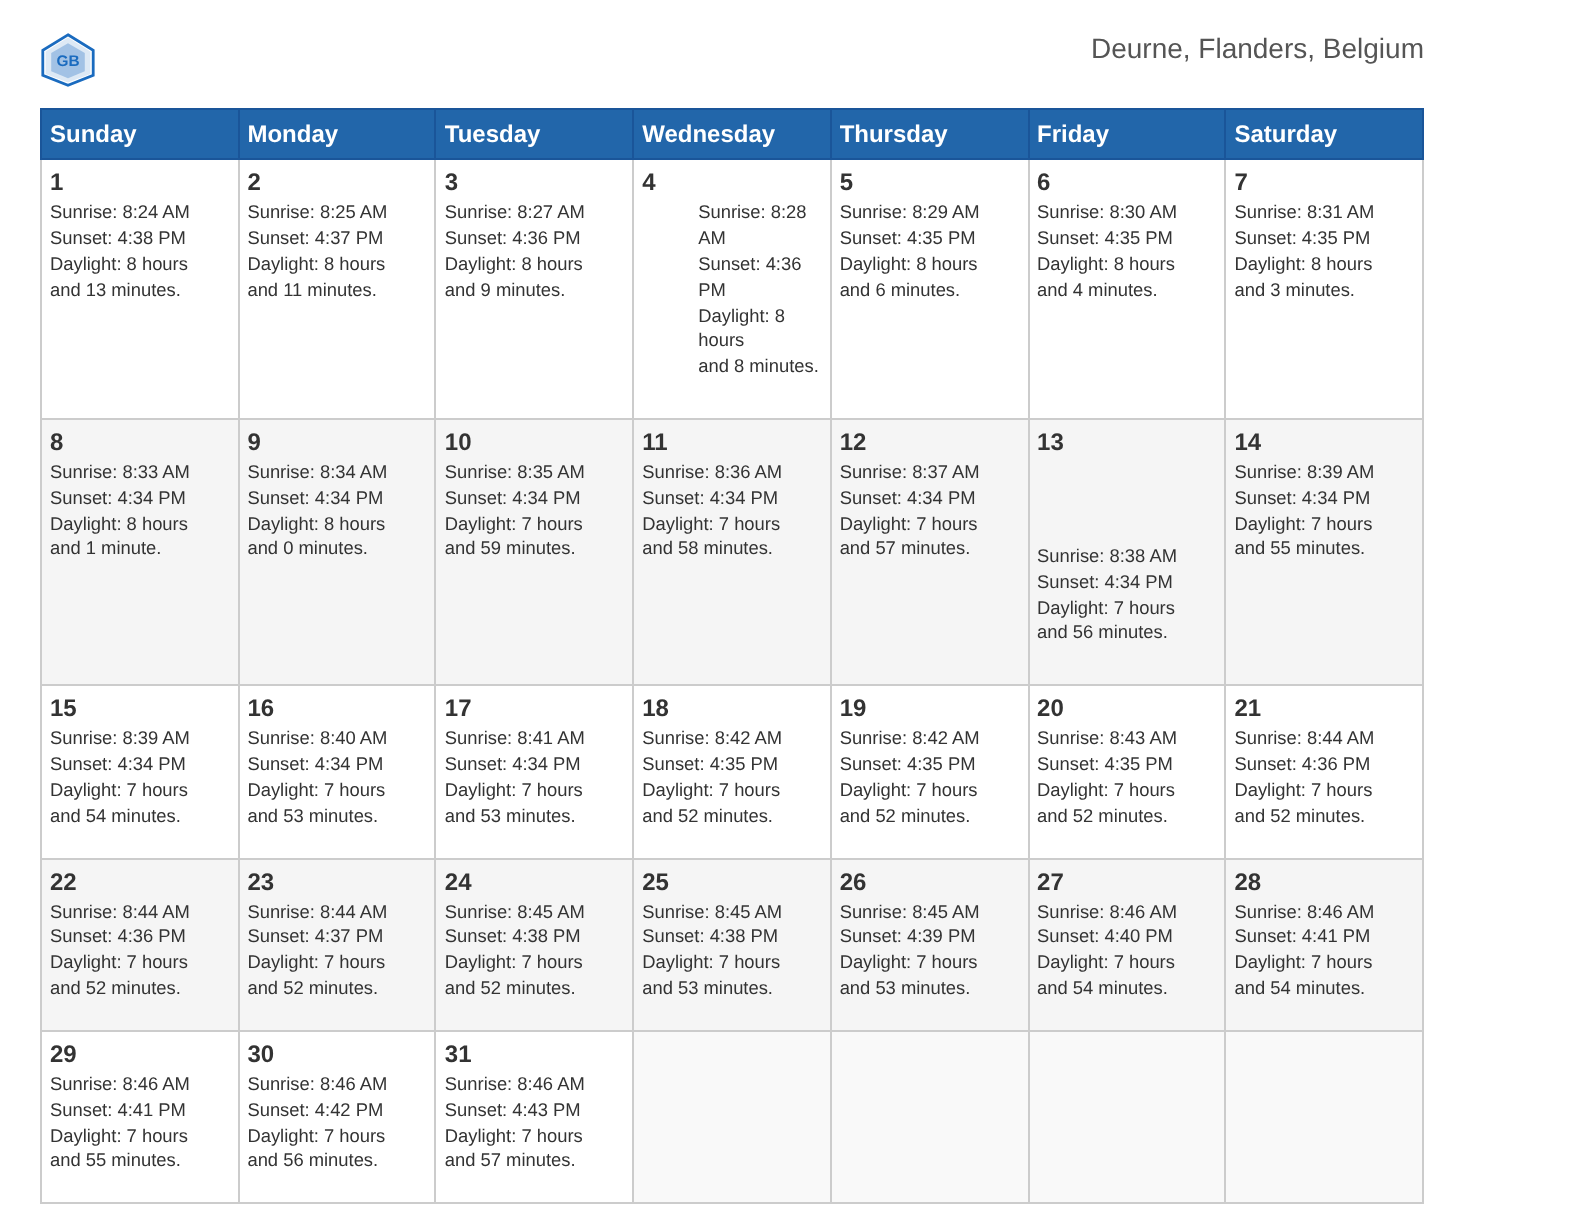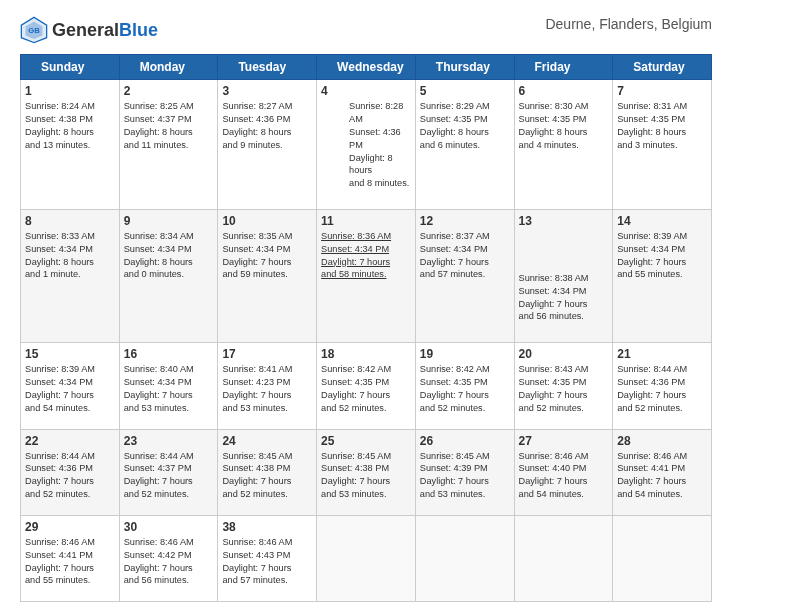--- a/index.html
+++ b/index.html
@@ -49,21 +49,21 @@
       border: 1px solid #ccc;
       border-collapse: collapse;
       width: 100%;
       table-layout: fixed;
     }
     .calendar th {
       background: #2266aa;
       color: #fff;
       font-size: 12px;
       font-weight: bold;
-      padding: 5px 20px;
+      padding: 5px 4px;
       text-align: left;
       border: 1px solid #1a5599;
     }
     .calendar td {
       border: 1px solid #ccc;
       vertical-align: top;
       padding: 4px 4px;
       font-size: 9.5px;
       color: #333;
       background: #fff;
@@ -90,23 +90,20 @@
 
 <div class="page">
   <div class="header">
     <div class="logo">
       <svg class="logo-icon" viewBox="0 0 40 40">
         <polygon points="20,4 36,14 36,30 20,36 4,30 4,14" fill="#1a6bbf" opacity="0.15"></polygon>
         <polygon points="20,2 38,13 38,31 20,38 2,31 2,13" fill="none" stroke="#1a6bbf" stroke-width="2"></polygon>
         <polygon points="20,8 32,15 32,28 20,33 8,28 8,15" fill="#1a6bbf" opacity="0.3"></polygon>
         <text x="20" y="24" text-anchor="middle" font-size="11" fill="#1a6bbf" font-weight="bold">GB</text>
       </svg>
-      <div>
-        <span style="font-size:18px;font-weight:bold;color:#333;">General</span><span style="font-size:18px;font-weight:bold;color:#1a6bbf;">Blue</span>
-      </div>
     </div>
     <div class="title-section">
       <div class="location">Deurne, Flanders, Belgium</div>
     </div>
   </div>
 
   <table class="calendar">
     <thead>
       <tr>
 
@@ -188,21 +185,21 @@
           </td>
           <td>
             <span class="day-num">10</span>
             <div class="day-info" style="white-space: pre-line;">Sunrise: 8:35 AM
 Sunset: 4:34 PM
 Daylight: 7 hours
 and 59 minutes.</div>
           </td>
           <td>
             <span class="day-num">11</span>
-            <div class="day-info" style="white-space: pre-line; text-decoration: underline;">Sunrise: 8:36 AM
+            <div class="day-info" style="white-space: pre-line;">Sunrise: 8:36 AM
 Sunset: 4:34 PM
 Daylight: 7 hours
 and 58 minutes.</div>
           </td>
           <td>
             <span class="day-num">12</span>
             <div class="day-info" style="white-space: pre-line;">Sunrise: 8:37 AM
 Sunset: 4:34 PM
 Daylight: 7 hours
 and 57 minutes.</div>
@@ -233,21 +230,21 @@
           <td>
             <span class="day-num">16</span>
             <div class="day-info" style="white-space: pre-line;">Sunrise: 8:40 AM
 Sunset: 4:34 PM
 Daylight: 7 hours
 and 53 minutes.</div>
           </td>
           <td>
             <span class="day-num">17</span>
             <div class="day-info" style="white-space: pre-line;">Sunrise: 8:41 AM
-Sunset: 4:23 PM
+Sunset: 4:34 PM
 Daylight: 7 hours
 and 53 minutes.</div>
           </td>
           <td>
             <span class="day-num">18</span>
             <div class="day-info" style="white-space: pre-line;">Sunrise: 8:42 AM
 Sunset: 4:35 PM
 Daylight: 7 hours
 and 52 minutes.</div>
           </td>
@@ -333,21 +330,21 @@
 and 55 minutes.</div>
           </td>
           <td>
             <span class="day-num">30</span>
             <div class="day-info" style="white-space: pre-line;">Sunrise: 8:46 AM
 Sunset: 4:42 PM
 Daylight: 7 hours
 and 56 minutes.</div>
           </td>
           <td>
-            <span class="day-num">38</span>
+            <span class="day-num">31</span>
             <div class="day-info" style="white-space: pre-line;">Sunrise: 8:46 AM
 Sunset: 4:43 PM
 Daylight: 7 hours
 and 57 minutes.</div>
           </td>
           <td class="empty"></td>
           <td class="empty"></td>
           <td class="empty"></td>
           <td class="empty"></td>
         </tr>

